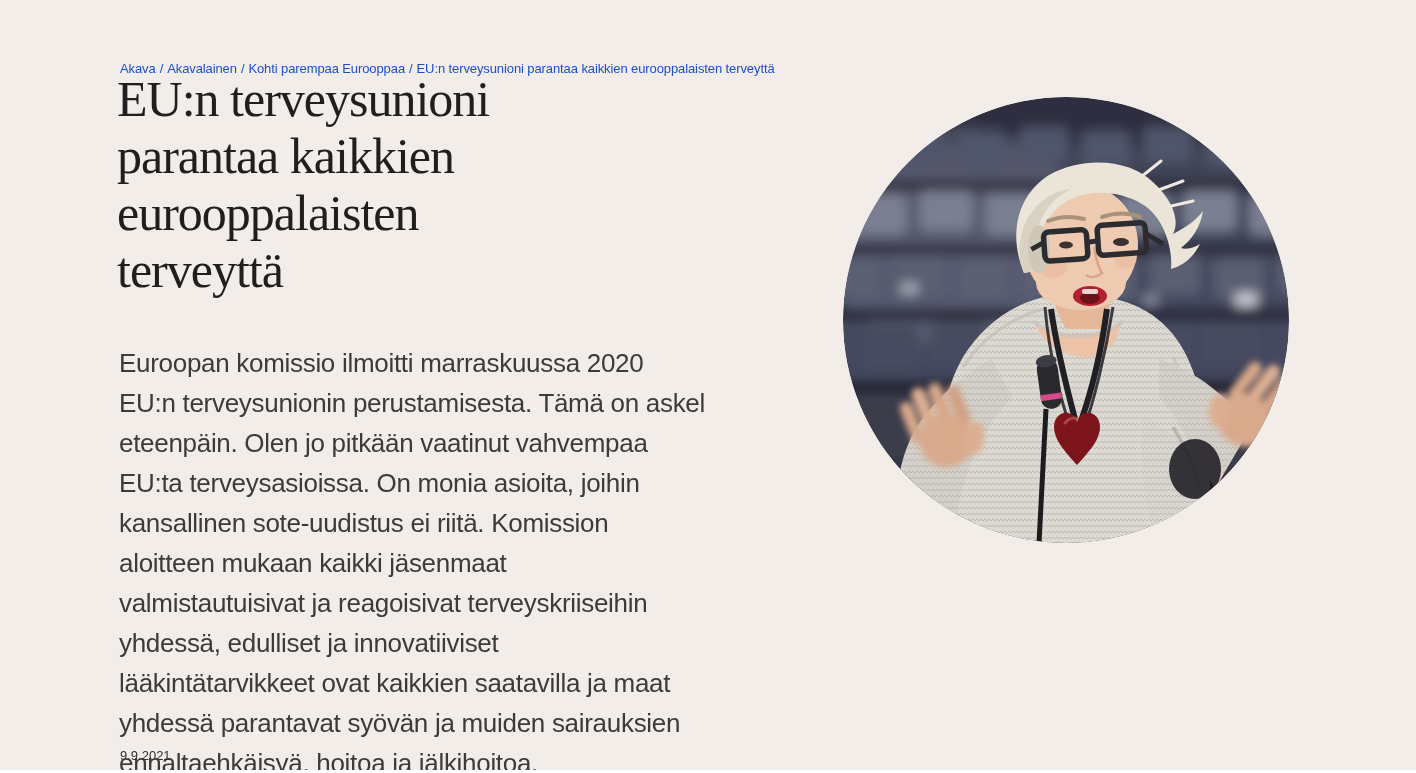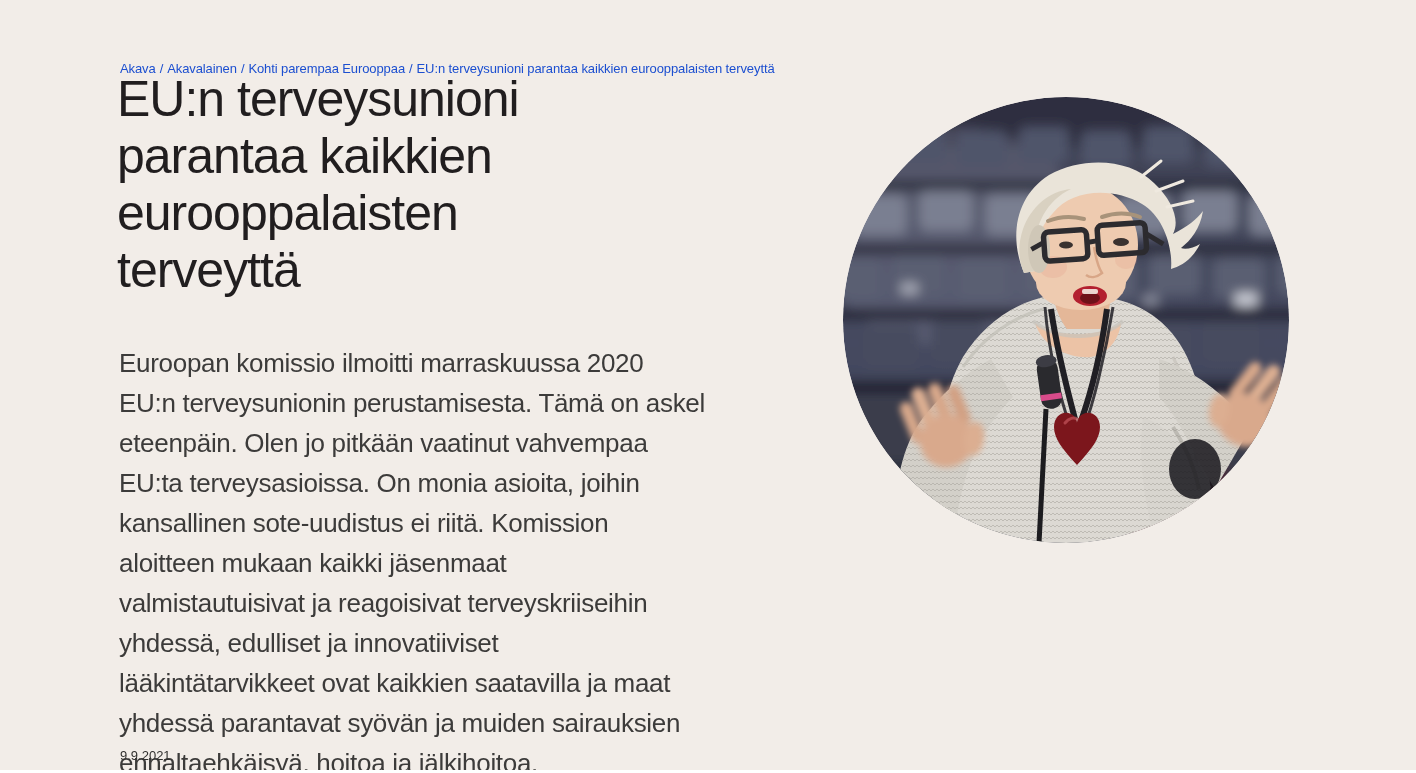--- a/index.html
+++ b/index.html
@@ -10,21 +10,21 @@
   }
   .breadcrumb{
     position:absolute;left:120px;top:61px;width:1000px;
     font-size:13px;font-weight:normal;letter-spacing:-0.1px;
     color:#1c4fd0;white-space:nowrap;
   }
   .breadcrumb a{color:#1c4fd0;text-decoration:none;cursor:pointer;}
   .breadcrumb .sep{margin:0 4px;}
   h1.page-title{
     position:absolute;left:117px;top:71px;margin:0;width:640px;
-    font-family:Liberation Sans, sans-serif;font-weight:400;
+    font-family:Liberation Serif, serif;font-weight:400;
     font-size:50px;line-height:57px;letter-spacing:-1px;
     color:#211e1f;white-space:pre-line;
   }
   p.lead{
     position:absolute;left:119px;top:343px;margin:0;width:720px;
     font-size:26px;line-height:40px;letter-spacing:-0.3px;
     color:#3c3b3a;white-space:pre-line;
   }
   .pub-date{
     position:absolute;left:120px;top:748px;

